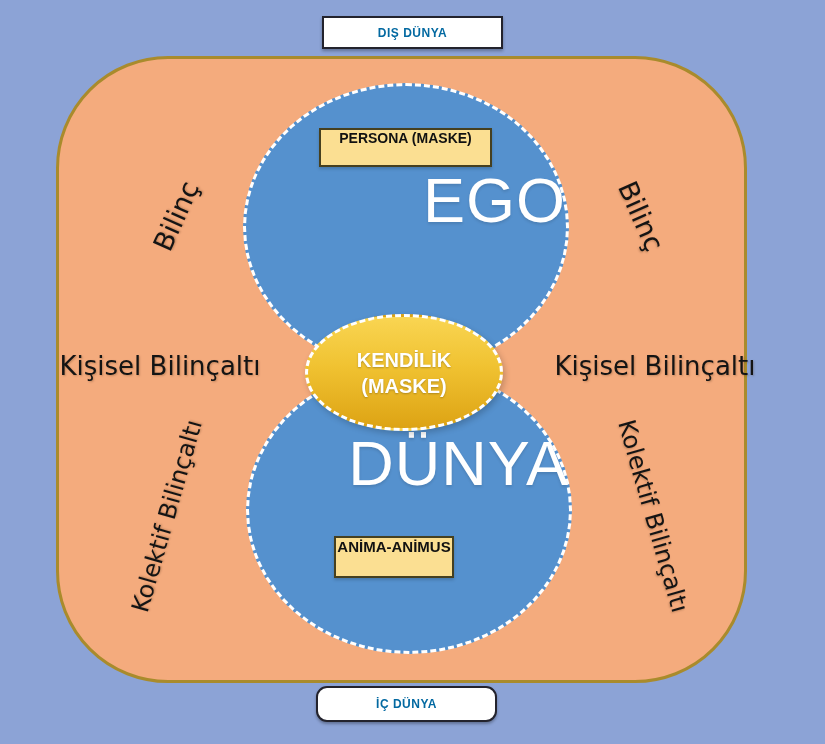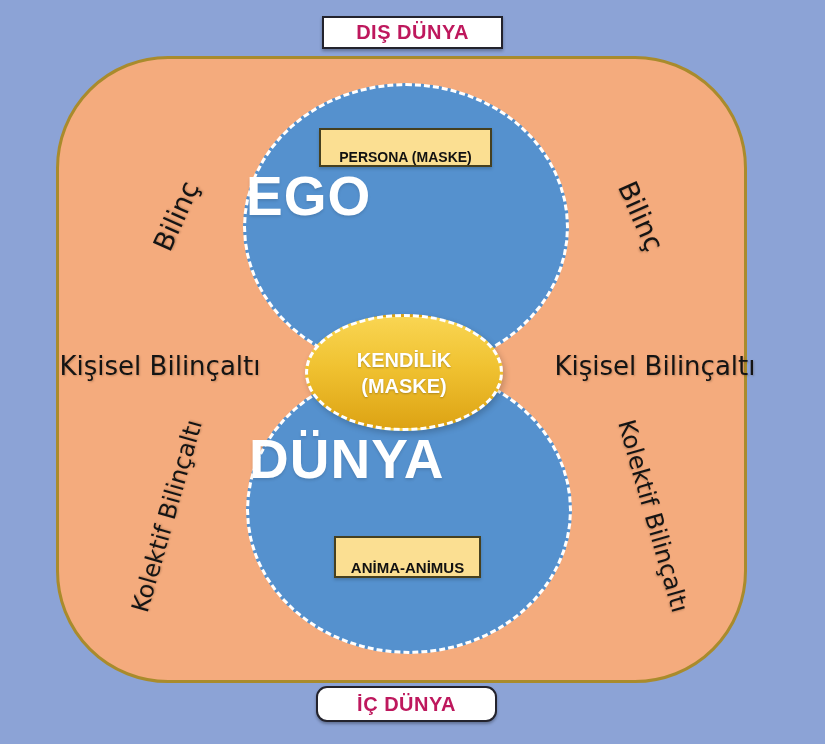--- a/index.html
+++ b/index.html
@@ -23,21 +23,21 @@
   }
 
   
   .edge-box {
     position: absolute;
     width: 181px; height: 33px;
     background: #ffffff;
     border: 2px solid #23232d;
     box-sizing: border-box;
     display: flex; align-items: center; justify-content: center;
-    font-weight: bold; font-size: 20px; color: #be185d;
+    font-weight: bold; font-size: 12px; color: #0369a1;
     letter-spacing: 0.5px;
     box-shadow: 0 2px 3px rgba(0,0,0,0.30);
     z-index: 6;
   }
   .edge-box.top { left: 322px; top: 16px; }
   .edge-box.bottom { left: 316px; top: 686px; height: 36px; border-radius: 11px; }
 
   
   .blue-circle {
     position: absolute;
@@ -47,43 +47,43 @@
     border-radius: 50%;
     box-sizing: border-box;
     z-index: 2;
   }
   .blue-circle.ego { left: 243px; top: 83px; }
   .blue-circle.shadow { left: 246px; top: 366px; }
 
   .circle-word {
     position: absolute;
     width: 100%;
-    text-align: left;
+    text-align: right;
     color: #ffffff;
-    font-size: 55px;
-    font-weight: 700;
+    font-size: 63px;
+    font-weight: 400;
     letter-spacing: 1px;
     text-shadow: 0 2px 3px rgba(0,0,0,0.12);
   }
   .circle-word.ego-word { top: 78px; }
   .circle-word.golge-word { top: 58px; }
 
   
   .tag-box {
     position: absolute;
     background: #fbdf92;
     border: 2px solid #46401f;
     box-sizing: border-box;
-    display: flex; align-items: flex-end; justify-content: center;
+    display: flex; align-items: flex-start; justify-content: center;
     font-weight: bold; color: #111111;
     z-index: 4;
     box-shadow: 0 2px 3px rgba(0,0,0,0.18);
   }
   .tag-box.persona { left: 319px; top: 128px; width: 173px; height: 39px; font-size: 14px; }
-  .tag-box.anima   { left: 334px; top: 536px; width: 147px; height: 42px; font-size: 15px; }
+  .tag-box.anima   { left: 334px; top: 536px; width: 120px; height: 42px; font-size: 15px; }
 
   
   .self-ellipse {
     position: absolute;
     left: 305px; top: 314px;
     width: 198px; height: 117px;
     border-radius: 50%;
     background: linear-gradient(180deg, #f9d552 0%, #f0c231 45%, #dda314 100%);
     border: 3px dashed #ffffff;
     box-sizing: border-box;

